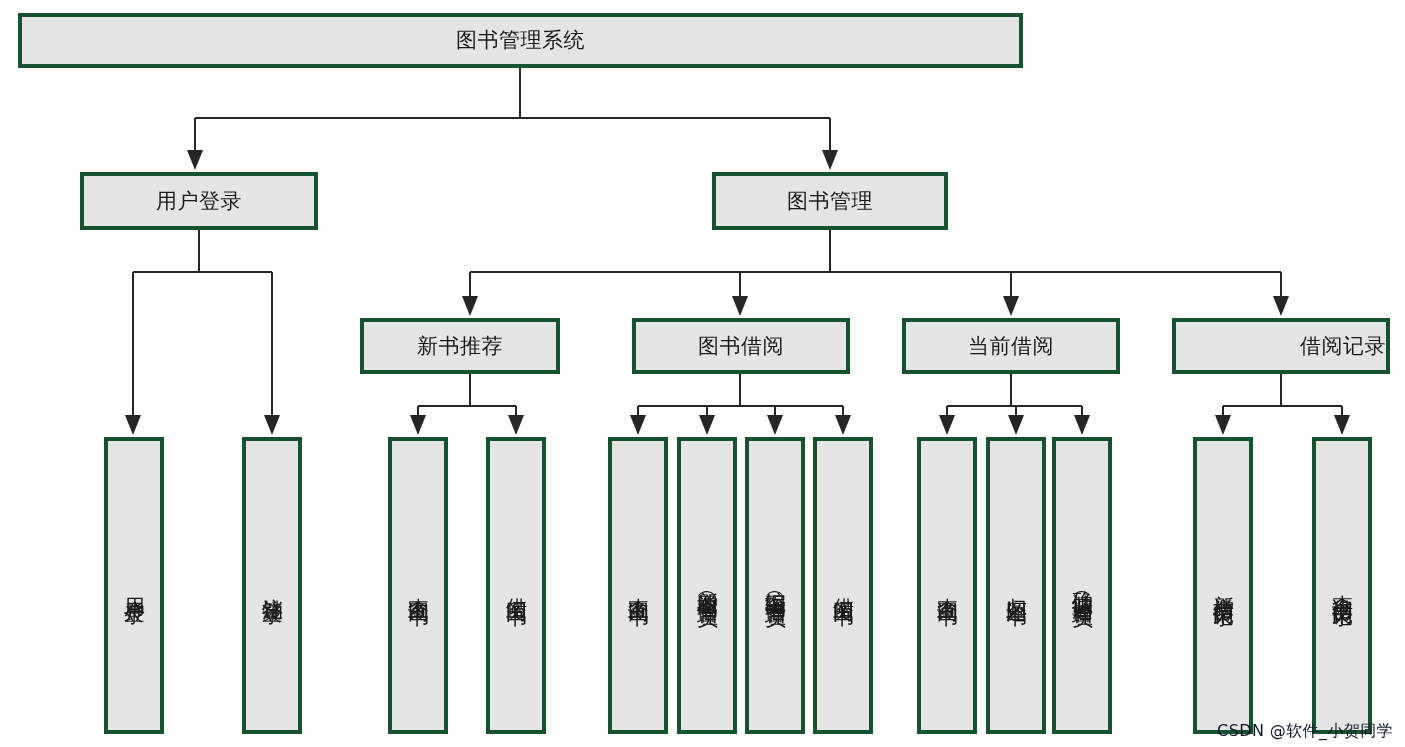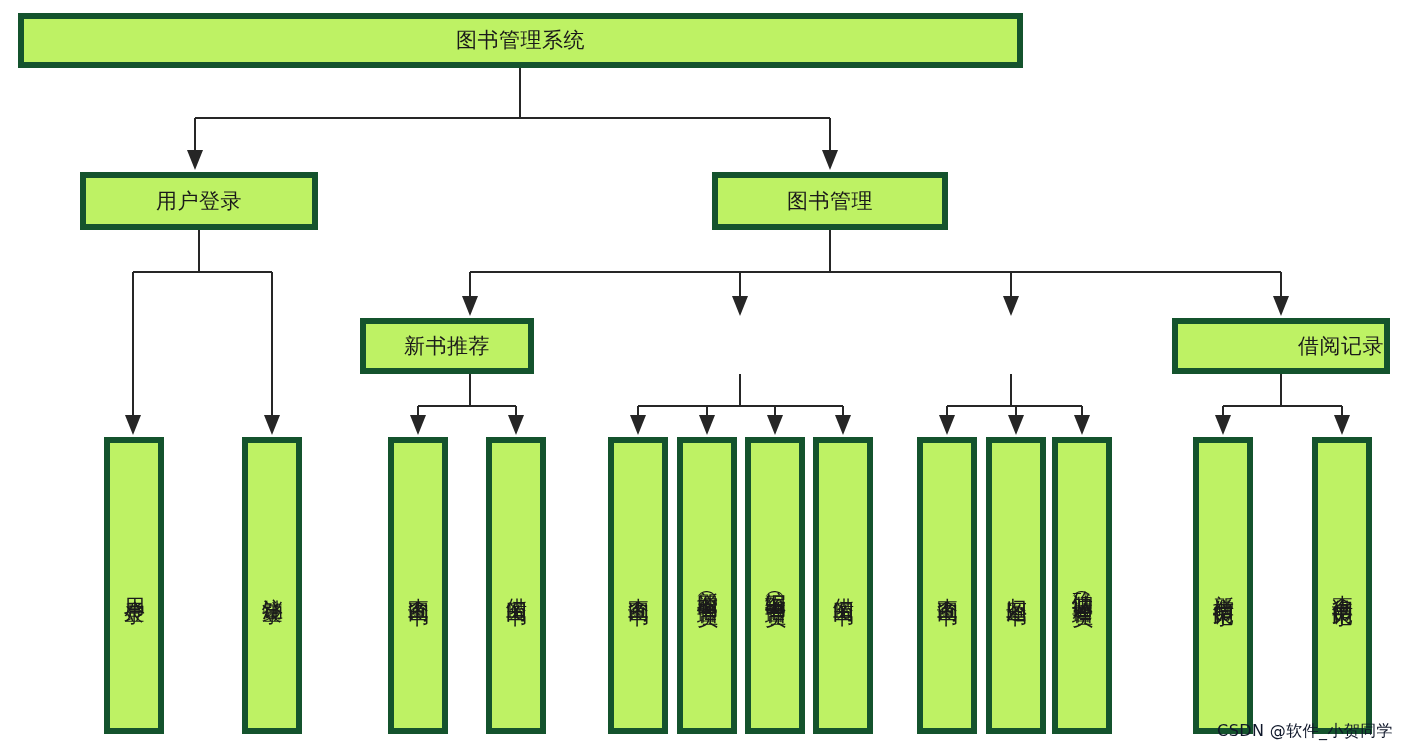--- a/index.html
+++ b/index.html
@@ -20,22 +20,22 @@
   #wires {
     position: absolute;
     left: 0;
     top: 0;
     width: 1405px;
     height: 747px;
   }
   .node {
     position: absolute;
     box-sizing: border-box;
-    background: #bef264;
-    border: 6px solid #14532d;
+    background: #e5e5e5;
+    border: 4px solid #14532d;
     display: flex;
     align-items: center;
     justify-content: center;
     color: #1a1a1a;
   }
   .node-label {
     display: block;
     text-align: center;
     line-height: 1.16;
     white-space: pre;
@@ -134,22 +134,28 @@
     <span class="node-label">图书管理系统</span>
   </div>
 
   <div class="node horiz" style="left: 80px; top: 172px; width: 238px; height: 58px;">
     <span class="node-label">用户登录</span>
   </div>
   <div class="node horiz" style="left: 712px; top: 172px; width: 236px; height: 58px;">
     <span class="node-label">图书管理</span>
   </div>
 
-  <div class="node horiz" style="left: 360px; top: 318px; width: 174px; height: 56px;">
+  <div class="node horiz" style="left: 360px; top: 318px; width: 200px; height: 56px;">
     <span class="node-label">新书推荐</span>
+  </div>
+  <div class="node horiz" style="left: 632px; top: 318px; width: 218px; height: 56px;">
+    <span class="node-label">图书借阅</span>
+  </div>
+  <div class="node horiz" style="left: 902px; top: 318px; width: 218px; height: 56px;">
+    <span class="node-label">当前借阅</span>
   </div>
   <div class="node horiz" style="left: 1172px; top: 318px; width: 218px; height: 56px; justify-content: flex-end;">
     <span class="node-label">借阅记录</span>
   </div>
 
   <div class="node vert" style="left: 104px; top: 437px; width: 60px; height: 297px;">
     <span class="node-label">用户登录</span>
   </div>
   <div class="node vert" style="left: 242px; top: 437px; width: 60px; height: 297px;">
     <span class="node-label">注销登录</span>

